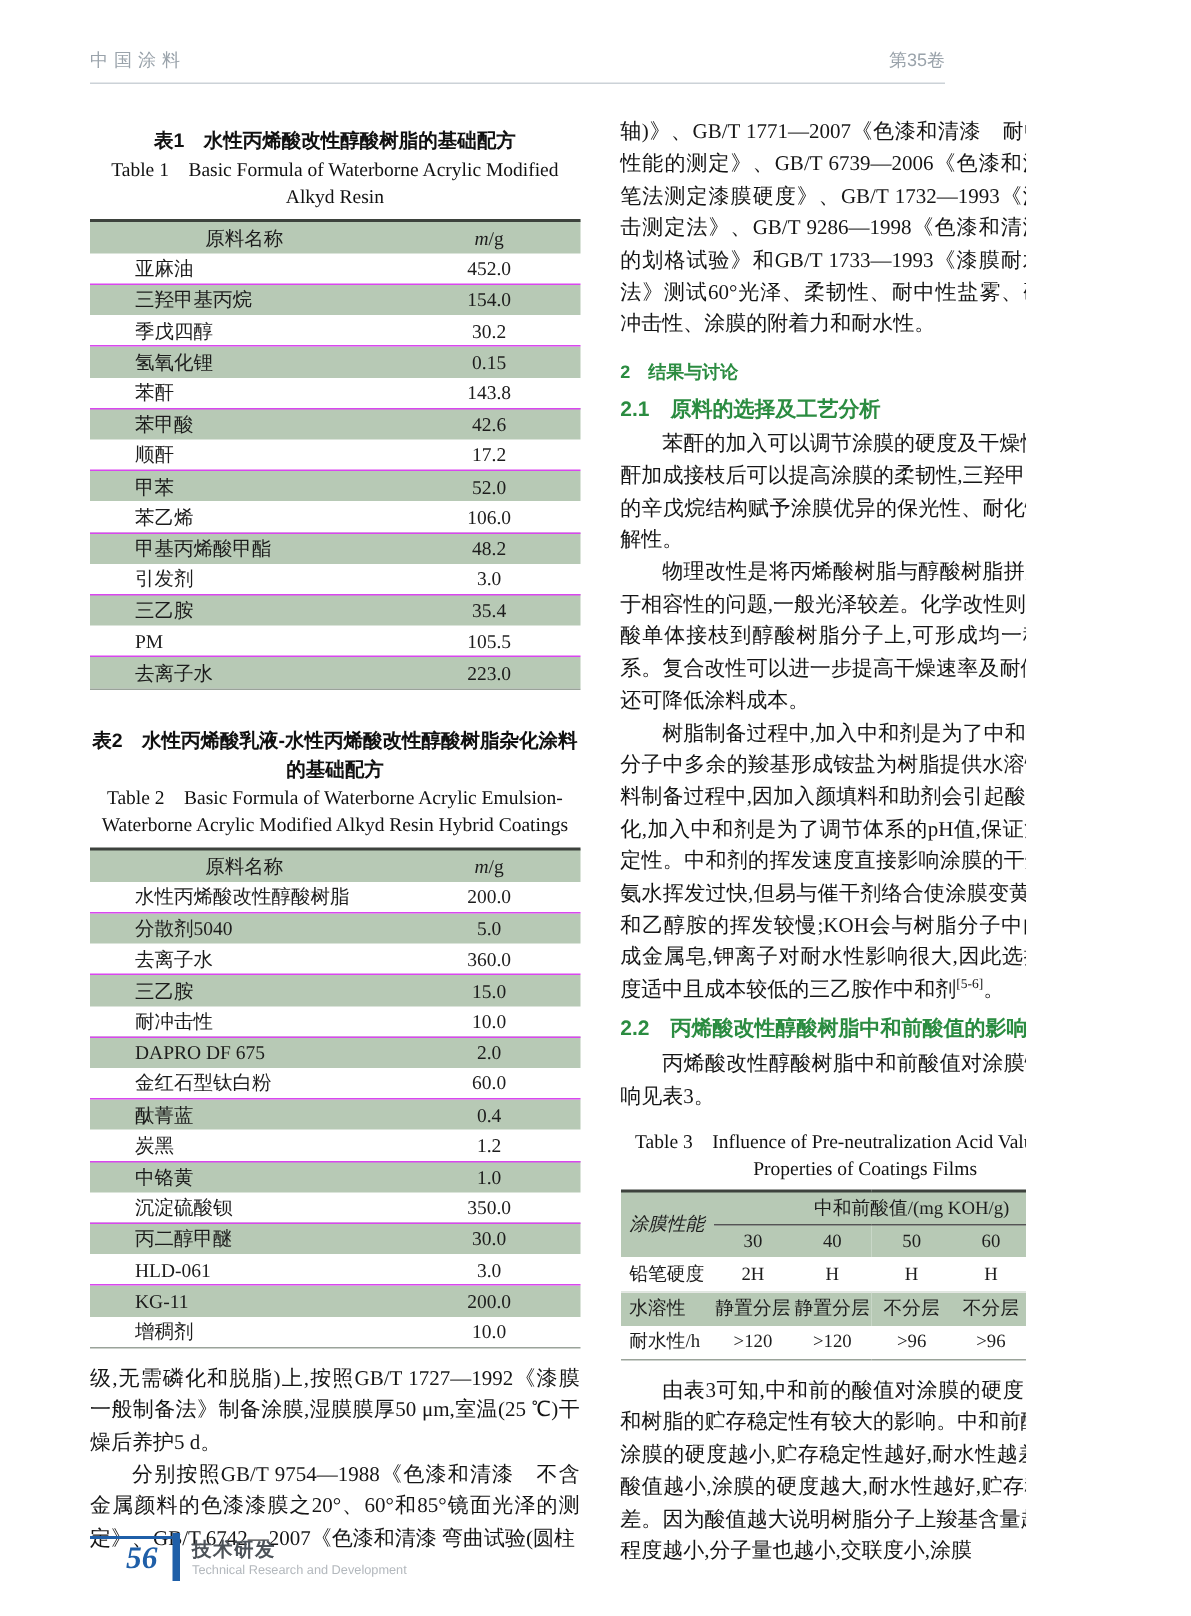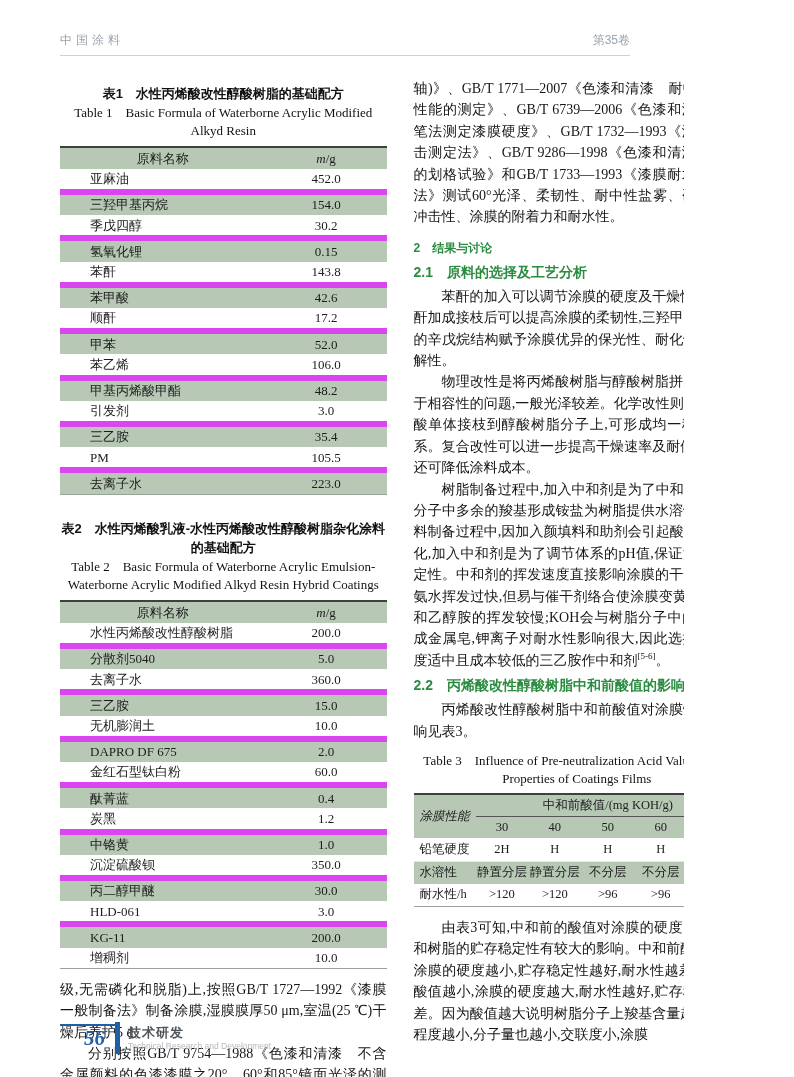--- a/index.html
+++ b/index.html
@@ -25,21 +25,21 @@
 
   
   table.formula { width:100%; border-collapse:collapse; font-size:13px;
     font-family:"Liberation Serif", serif; }
   table.formula thead tr { background:var(--table-green,#b7c9b5); border-top:2px solid #3d423d; }
   table.formula th { font-weight:normal; padding:3px 0; line-height:15px; }
   table.formula td { padding:2.4px 0; line-height:15.4px; }
   table.formula .cell-label { text-align:left; padding-left:30px; width:63%; }
   table.formula .cell-value { text-align:center; width:37%; }
   table.formula th.cell-label { text-align:center; padding-left:0; }
-  table.formula tbody tr { border-bottom:6px solid #d946ef; }
+  table.formula tbody tr { border-bottom:1px solid #d946ef; }
   table.formula tbody tr:nth-child(even) { background:var(--table-green,#b7c9b5); border-bottom:none; }
   table.formula tbody tr:last-child { border-bottom:1.5px solid #9aa39a; }
   .ital { font-style:italic; }
 
   
   .para { font-size:14px; line-height:21.4px; text-align:justify; color:#151515; }
   .indent { text-indent:2em; }
   sup.ref { font-size:9px; vertical-align:super; line-height:0; }
 
   
@@ -191,21 +191,21 @@
             </tr>
             <tr>
               <td class="cell-label">去离子水</td>
               <td class="cell-value">360.0</td>
             </tr>
             <tr>
               <td class="cell-label">三乙胺</td>
               <td class="cell-value">15.0</td>
             </tr>
             <tr>
-              <td class="cell-label">无机膨润土</td>
+              <td class="cell-label">耐冲击性</td>
               <td class="cell-value">10.0</td>
             </tr>
             <tr>
               <td class="cell-label">DAPRO DF 675</td>
               <td class="cell-value">2.0</td>
             </tr>
             <tr>
               <td class="cell-label">金红石型钛白粉</td>
               <td class="cell-value">60.0</td>
             </tr>

